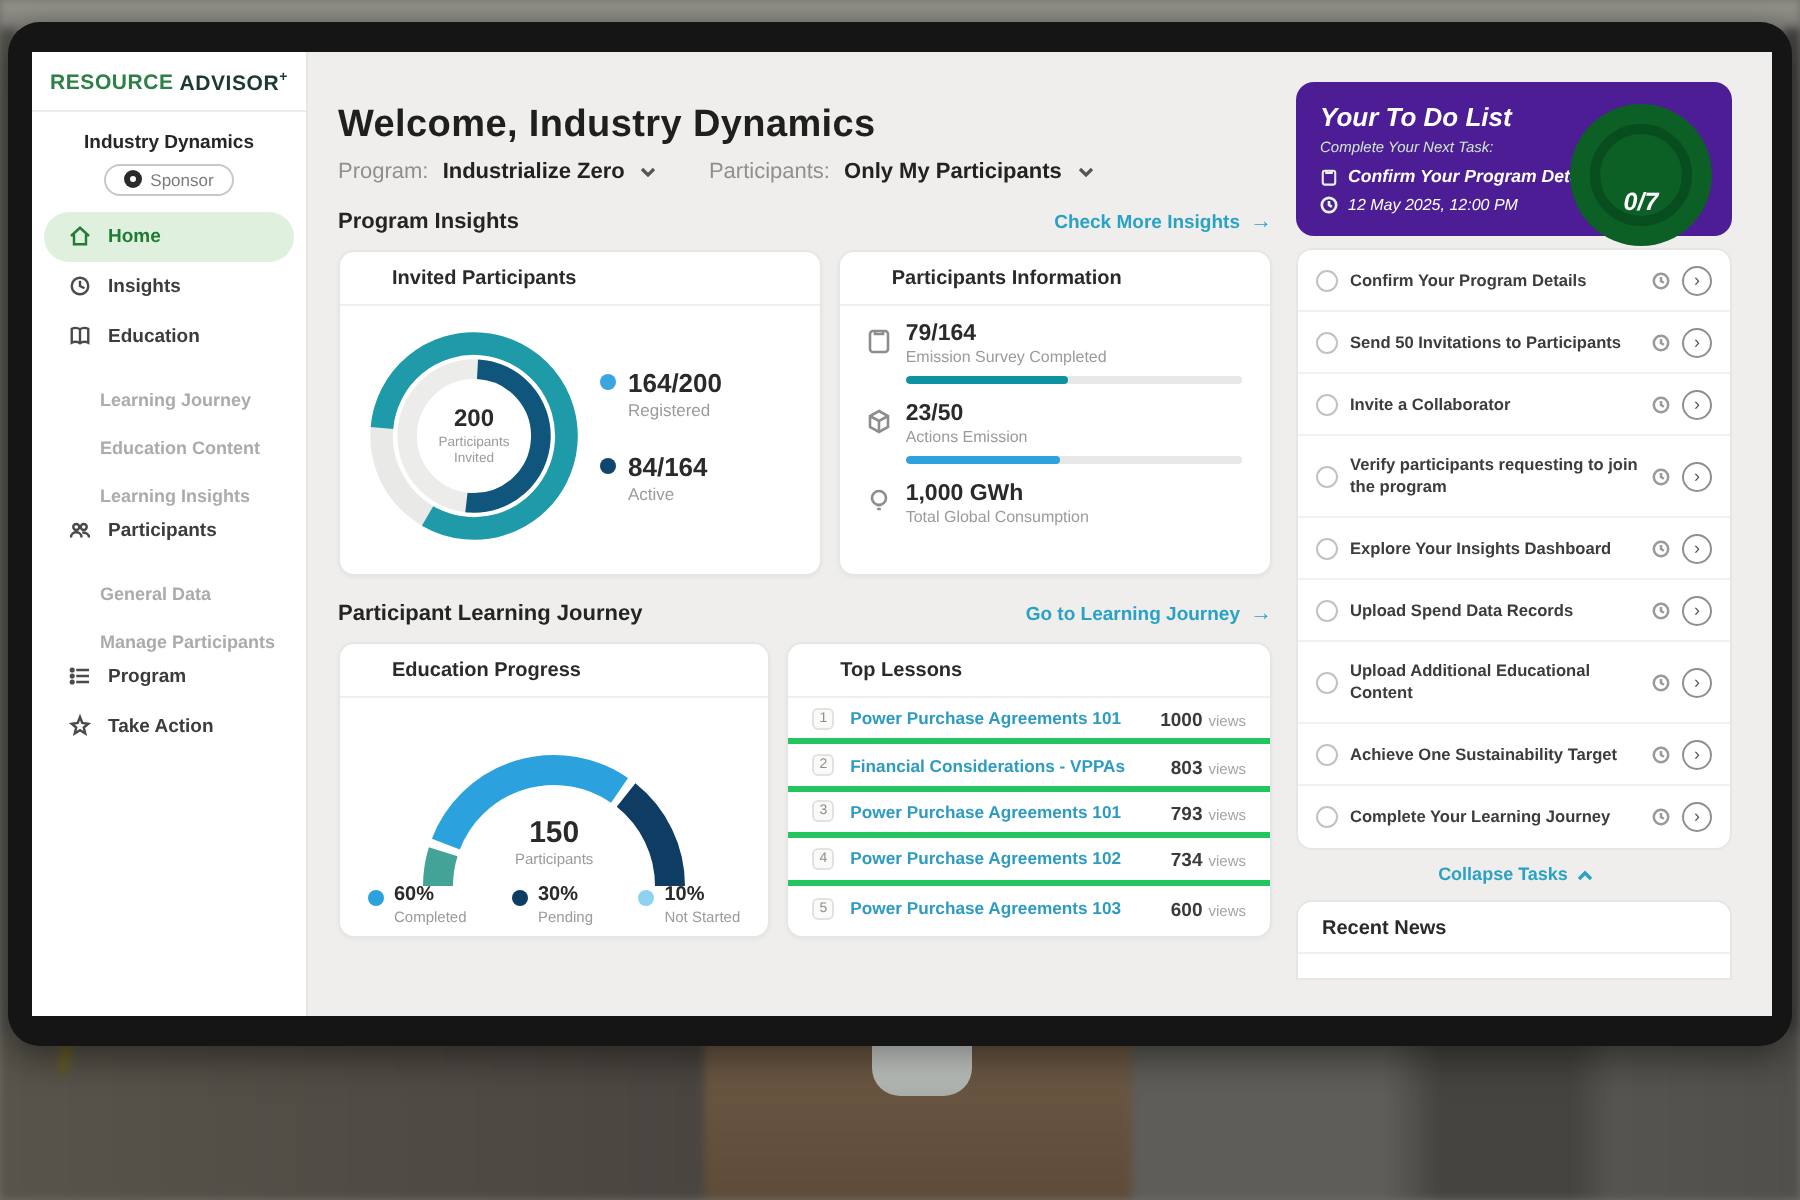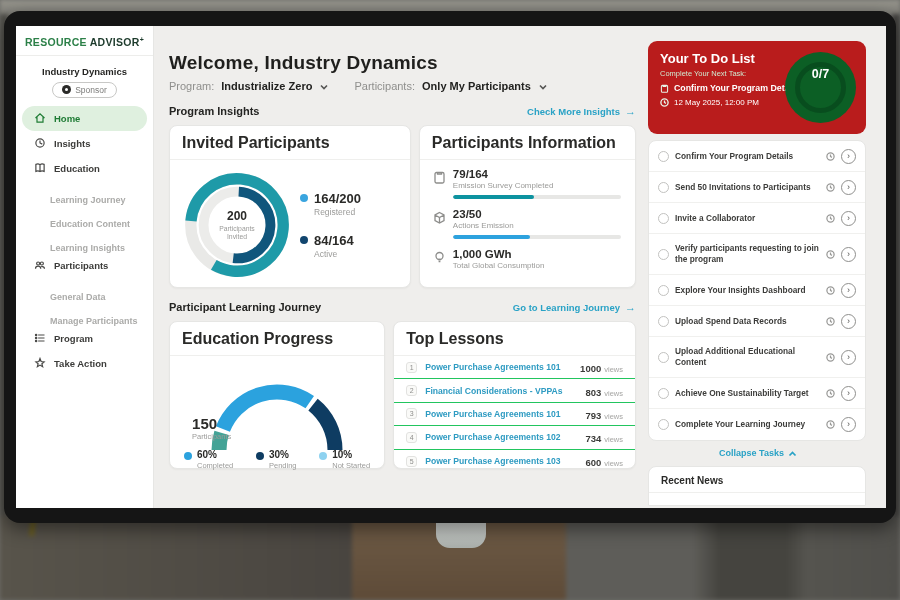--- a/index.html
+++ b/index.html
@@ -50,21 +50,21 @@
   .filters .flabel { color:#8f8f8d; }
   .filters .fvalue { color:#222220; font-weight:bold; margin-left:4px; }
   .chev { display:inline-block; margin-left:5px; }
   .chev svg { width:8px; height:6px; stroke:#555553; stroke-width:1.6; fill:none; }
   .sec-row { display:flex; align-items:center; justify-content:space-between; margin-top:13px; }
   .sec-title { font-size:11px; font-weight:bold; color:#242422; }
   .sec-link { font-size:9.5px; font-weight:bold; color:#29a2c6; cursor:pointer; display:flex; align-items:center; gap:5px; }
   .arrow { font-size:11px; }
 
   .card { background:#fff; border:1px solid #e6e6e4; border-radius:8px; box-shadow:0 1px 2px rgba(0,0,0,.04); }
-  .card-h { font-size:16px; font-weight:bold; color:#2a2a28; padding:8px 12px 7px; border-bottom:1px solid #efefed; }
+  .card-h { font-size:10px; font-weight:bold; color:#2a2a28; padding:8px 26px 7px; border-bottom:1px solid #efefed; }
 
   .row1 { display:flex; gap:8px; margin-top:8px; }
   .card-invited { width:245px; height:163px; }
   .card-pinfo { width:220px; height:163px; }
 
   .donut-wrap { display:flex; align-items:center; padding:6px 6px 0 8px; gap:4px; }
   .donut-box { position:relative; width:118px; height:118px; flex:none; }
   .donut-box svg { width:118px; height:118px; }
   .donut-center { position:absolute; inset:0; display:flex; flex-direction:column; align-items:center; justify-content:center; text-align:center; }
   .donut-center .v { font-size:12px; font-weight:bold; color:#2a2a28; }
@@ -82,49 +82,49 @@
   .metric .v { font-size:11.5px; font-weight:bold; color:#2a2a28; }
   .metric .l { font-size:8px; color:#9b9b99; margin-top:1px; }
   .bar { height:4px; background:#e7e7e5; border-radius:2px; margin-top:5px; margin-left:19px; overflow:hidden; }
   .bar-fill { height:100%; border-radius:2px; }
 
   .row2 { display:flex; gap:8px; margin-top:8px; }
   .card-eduprog { width:219px; height:148px; }
   .card-lessons { width:246px; height:148px; }
 
   .gauge-wrap { position:relative; width:170px; height:77px; margin:8px auto 0; }
-  .gauge-center { position:absolute; left:0; right:0; bottom:0; }
+  .gauge-center { position:absolute; left:0; right:0; bottom:0; text-align:center; }
   .gauge-center .v { font-size:15px; font-weight:bold; color:#2a2a28; }
   .gauge-center .l { font-size:7.5px; color:#9b9b99; }
   .glegend { display:flex; justify-content:space-between; padding:8px 14px 0; }
   .glegend .item { display:flex; gap:5px; }
   .glegend .pct { font-size:10px; font-weight:bold; color:#2a2a28; }
   .glegend .lab { font-size:7.5px; color:#9b9b99; margin-top:1px; }
 
-  .lesson-row { display:flex; align-items:center; gap:8px; padding:0 12px; height:23.4px; border-bottom:1px solid #22c55e; }
+  .lesson-row { display:flex; align-items:center; gap:8px; padding:0 12px; height:23.4px; border-bottom:3px solid #22c55e; }
   .lesson-row:last-child { border-bottom:none; }
   .rank { width:11px; height:11px; border:1px solid #e2e2e0; border-radius:3px; font-size:7px; color:#8d8d8b;
     display:flex; align-items:center; justify-content:center; flex:none; background:#fafaf8; }
   .ltitle { flex:1; font-size:8.6px; font-weight:bold; color:#2e9bc2; cursor:pointer; white-space:nowrap; overflow:hidden; }
   .views { font-size:9.5px; font-weight:bold; color:#3a3a38; }
   .views-sfx { font-size:7.5px; color:#a5a5a3; margin-left:3px; }
 
   
   .todo { position:absolute; left:632px; top:0; width:220px; bottom:0; }
-  .todo-green { position:relative; margin-top:15px; width:218px; height:93px; border-radius:9px; background:#b91c1c; padding:10px 12px; }
+  .todo-green { position:relative; margin-top:15px; width:218px; height:77px; border-radius:9px; background:#4c1d95; padding:10px 12px;font-style:italic; }
   .tg-title { color:#fff; font-size:13px; font-weight:bold; }
   .tg-sub { color:#cfe8cf; font-size:7.5px; margin-top:3px; }
   .tg-line { display:flex; align-items:center; gap:5px; margin-top:5px; color:#fff; }
   .tg-line svg { width:9px; height:9px; stroke:#e8f4e8; stroke-width:1.5; fill:none; flex:none; }
   .tg-task { font-size:8.8px; font-weight:bold; }
   .tg-date { font-size:8px; }
   .ring { position:absolute; right:10px; top:11px; width:71px; height:71px; border-radius:50%; background:#0c5f25;
     display:flex; align-items:center; justify-content:center; }
   .ring-in { width:51px; height:51px; border-radius:50%; border:5px solid #084d1e; background:#0c5f25;
-    display:flex; align-items:flex-start; justify-content:center; color:#fff; font-size:12.5px; font-weight:bold; }
+    display:flex; align-items:flex-end; justify-content:center; color:#fff; font-size:12.5px; font-weight:bold; }
 
   .task-card { margin-top:6px; width:218px; background:#fff; border:1px solid #e6e6e4; border-radius:8px; overflow:hidden; }
   .task-row { display:flex; align-items:center; gap:6px; padding:0 9px; height:31px; border-bottom:1px solid #f0f0ee; }
   .task-row.tall { height:41px; }
   .task-row:last-child { border-bottom:none; }
   .cbox { width:11px; height:11px; border:1.3px solid #c2c2c0; border-radius:50%; flex:none; cursor:pointer; }
   .task-lab { flex:1; font-size:8.3px; font-weight:bold; color:#3c3c3a; line-height:1.3; cursor:pointer; }
   .task-row svg.clk { width:9px; height:9px; stroke:#9a9a98; stroke-width:1.4; fill:none; flex:none; }
   .go-btn { width:15px; height:15px; border:1.2px solid #8f8f8d; border-radius:50%; flex:none; display:flex; align-items:center;
     justify-content:center; font-size:9px; color:#555553; cursor:pointer; background:#fff; line-height:1; }

